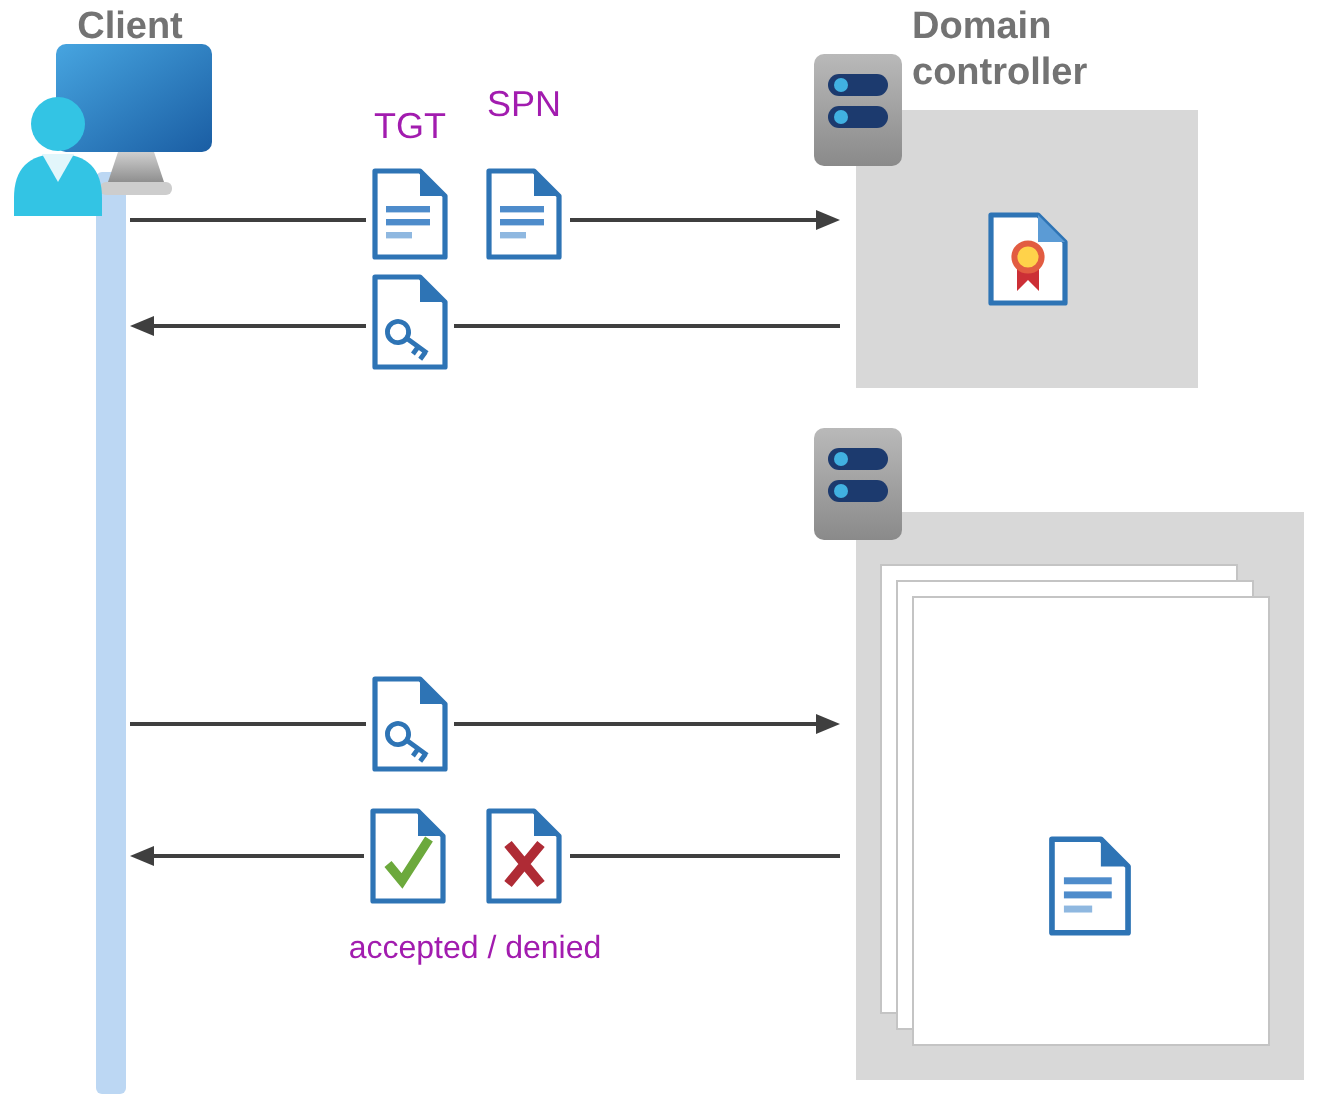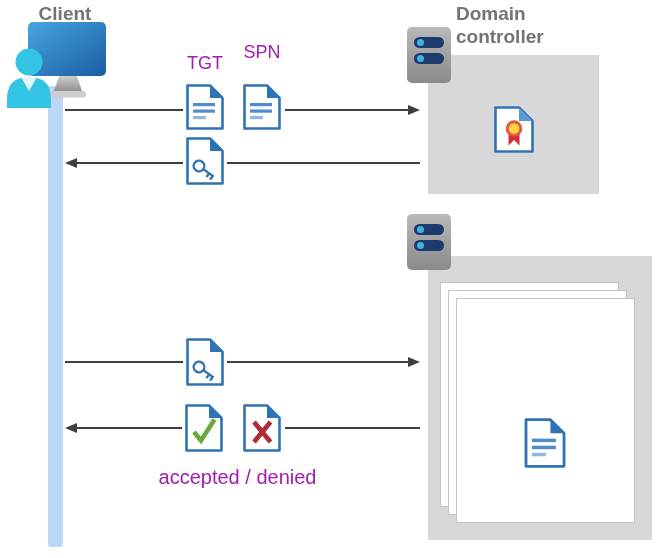--- a/index.html
+++ b/index.html
@@ -182,16 +182,16 @@
         <path d="M9 28 L16 36.5 L29.5 15.5" stroke="#6ca93c" stroke-width="4.6" fill="none"></path>
       </svg>
     </div>
     <div class="abs icon" style="left:243px;top:404px;">
       <svg width="38" height="48" viewBox="0 0 38 48">
         <path d="M1.5 1.5 H24 L36.5 14 V46.5 H1.5 Z" fill="#fff" stroke="#2e74b5" stroke-width="2.6" stroke-linejoin="round"></path>
         <path d="M24 1.5 V14 H36.5 Z" fill="#2e74b5"></path>
         <path d="M11 18 L27.5 38 M27.5 18 L11 38" stroke="#af2b35" stroke-width="4.8" fill="none"></path>
       </svg>
     </div>
-    <div class="abs plain-label txt-center" style="left:130px;top:466px;width:215px;font-size:20px;">accepted / denied</div>
+    <div class="abs plain-label txt-center" style="left:130px;top:466px;width:215px;font-size:16px;">accepted / denied</div>
   </div>
 
 </div>
 
 </body></html>

